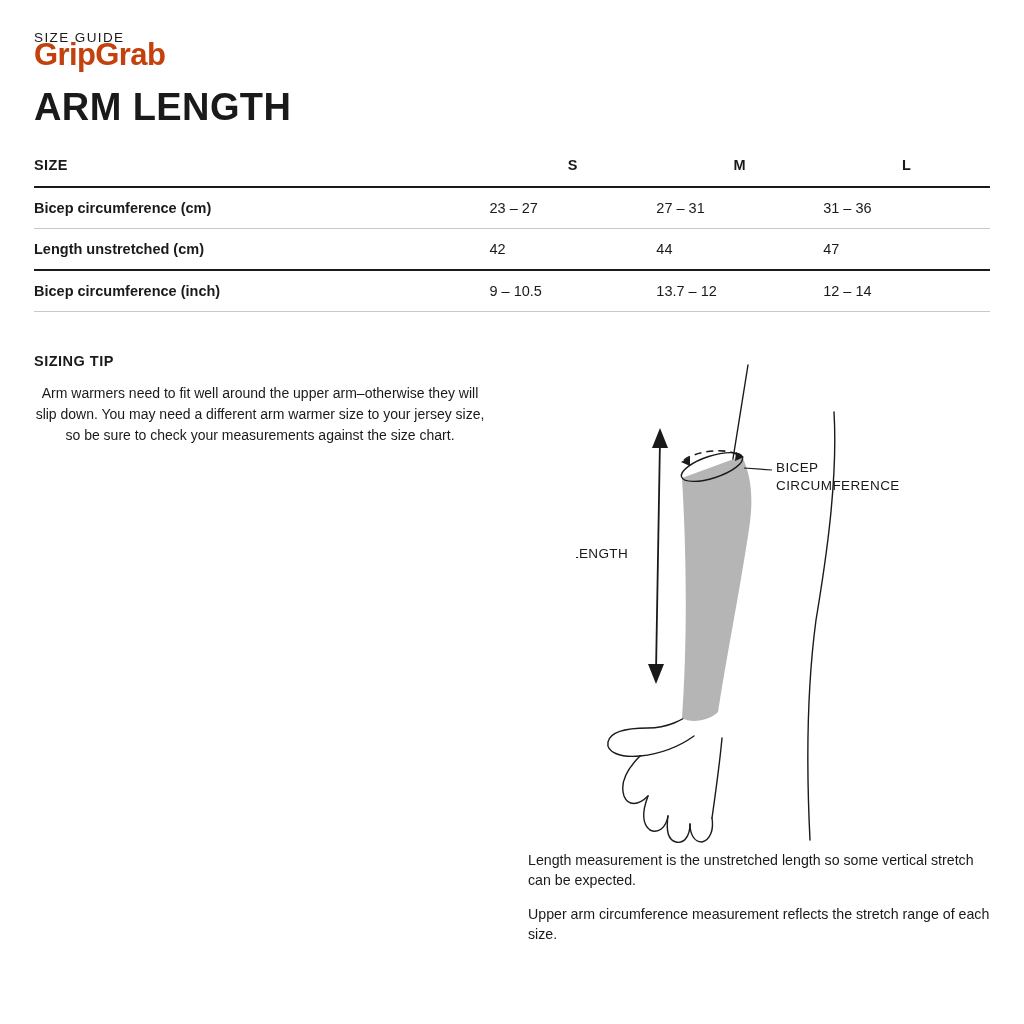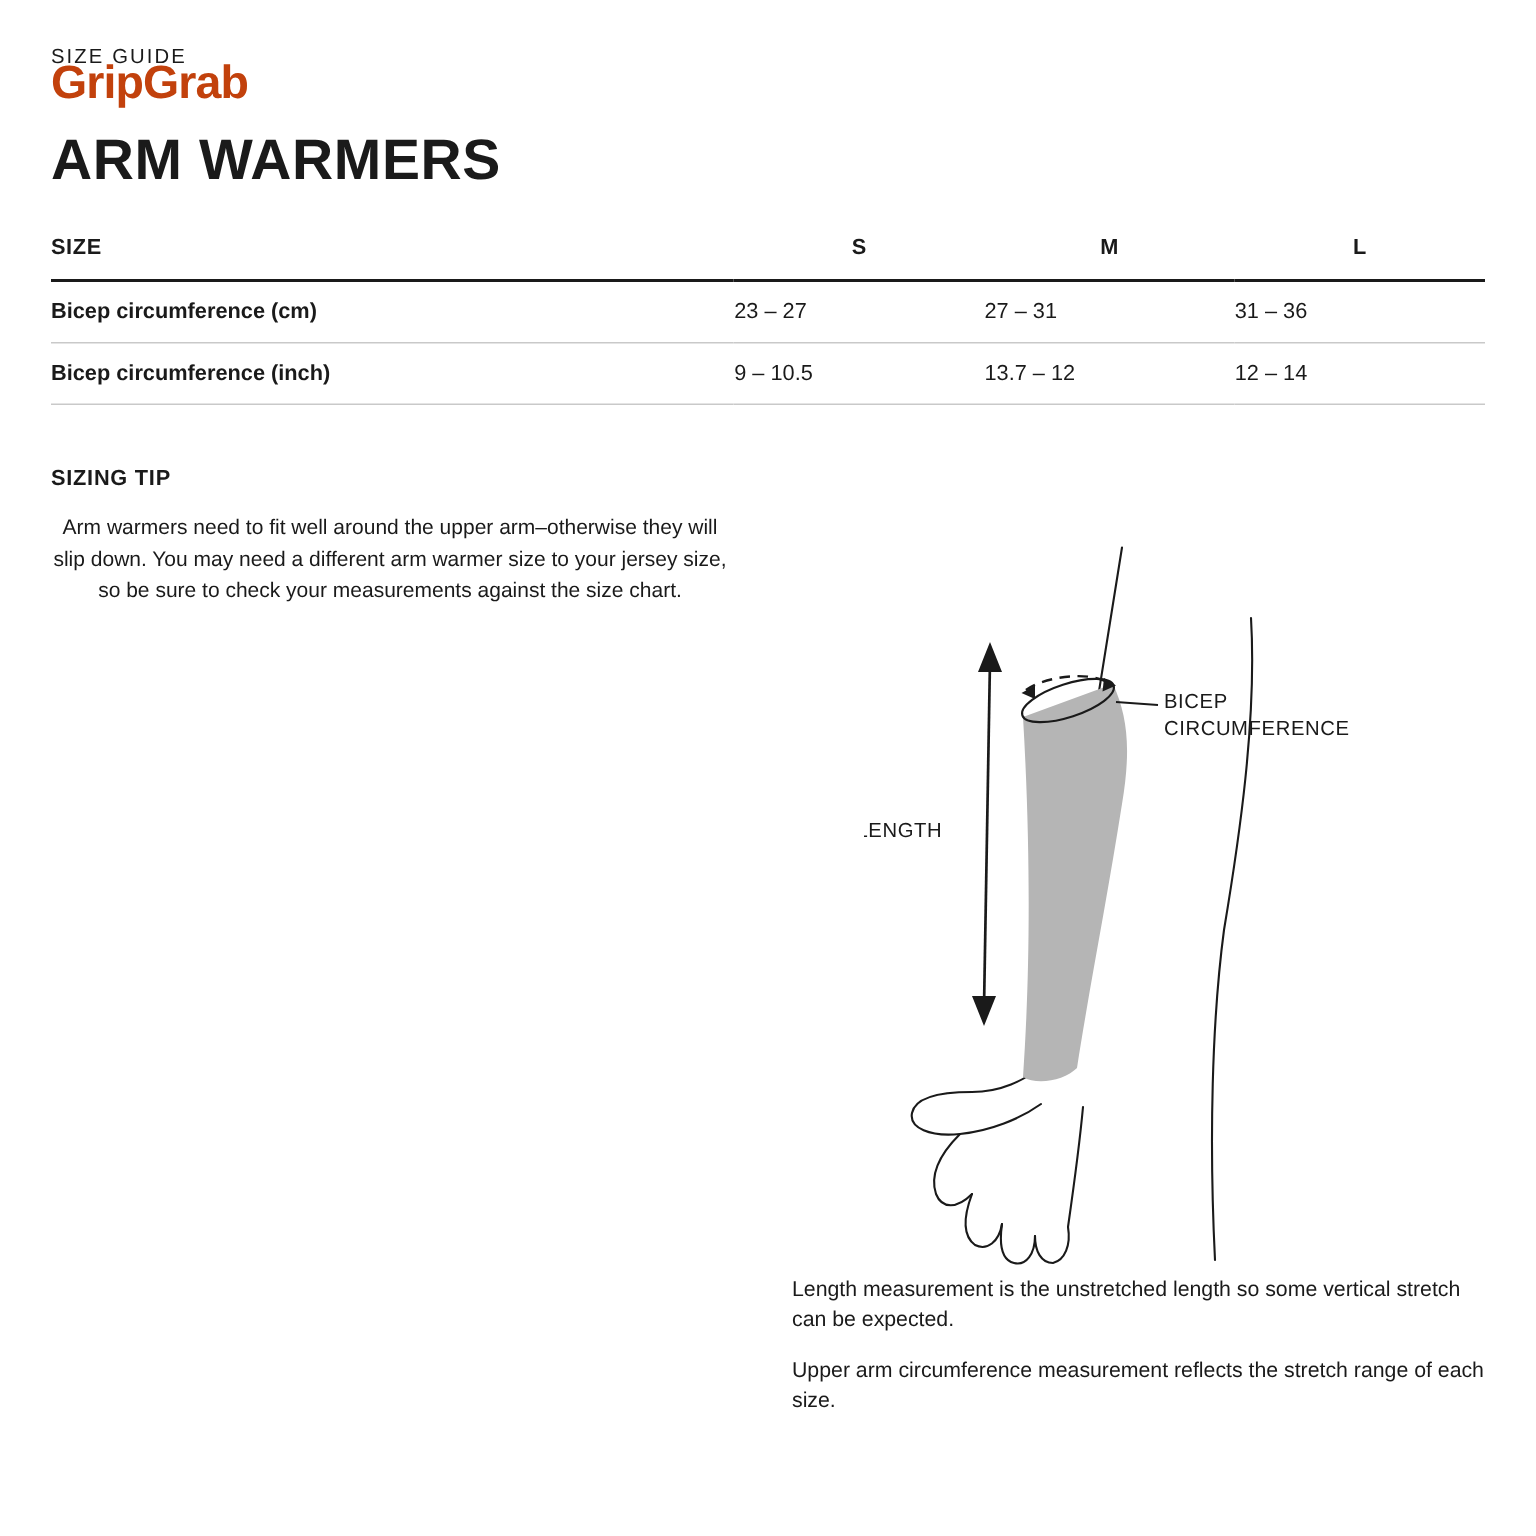--- a/index.html
+++ b/index.html
@@ -134,37 +134,43 @@
 </head>
 <body>
 
 <div class="page">
 
   <div class="header">
     <div class="kicker">SIZE GUIDE</div>
     <div class="brand">GripGrab</div>
   </div>
 
-  <h1 class="title">ARM WARMERS</h1>
+  <h1 class="title">ARM LENGTH</h1>
 
   <table class="size-table">
     <thead>
       <tr>
         <th class="col-label">SIZE</th>
         <th class="col-val">S</th>
         <th class="col-val">M</th>
         <th class="col-val">L</th>
       </tr>
     </thead>
     <tbody>
       <tr>
         <td class="col-label">Bicep circumference (cm)</td>
         <td class="col-val">23 – 27</td>
         <td class="col-val">27 – 31</td>
         <td class="col-val">31 – 36</td>
+      </tr>
+      <tr class="thick-bottom">
+        <td class="col-label">Length unstretched (cm)</td>
+        <td class="col-val">42</td>
+        <td class="col-val">44</td>
+        <td class="col-val">47</td>
       </tr>
       <tr>
         <td class="col-label">Bicep circumference (inch)</td>
         <td class="col-val">9 – 10.5</td>
         <td class="col-val">13.7 – 12</td>
         <td class="col-val">12 – 14</td>
       </tr>
     </tbody>
   </table>
 

